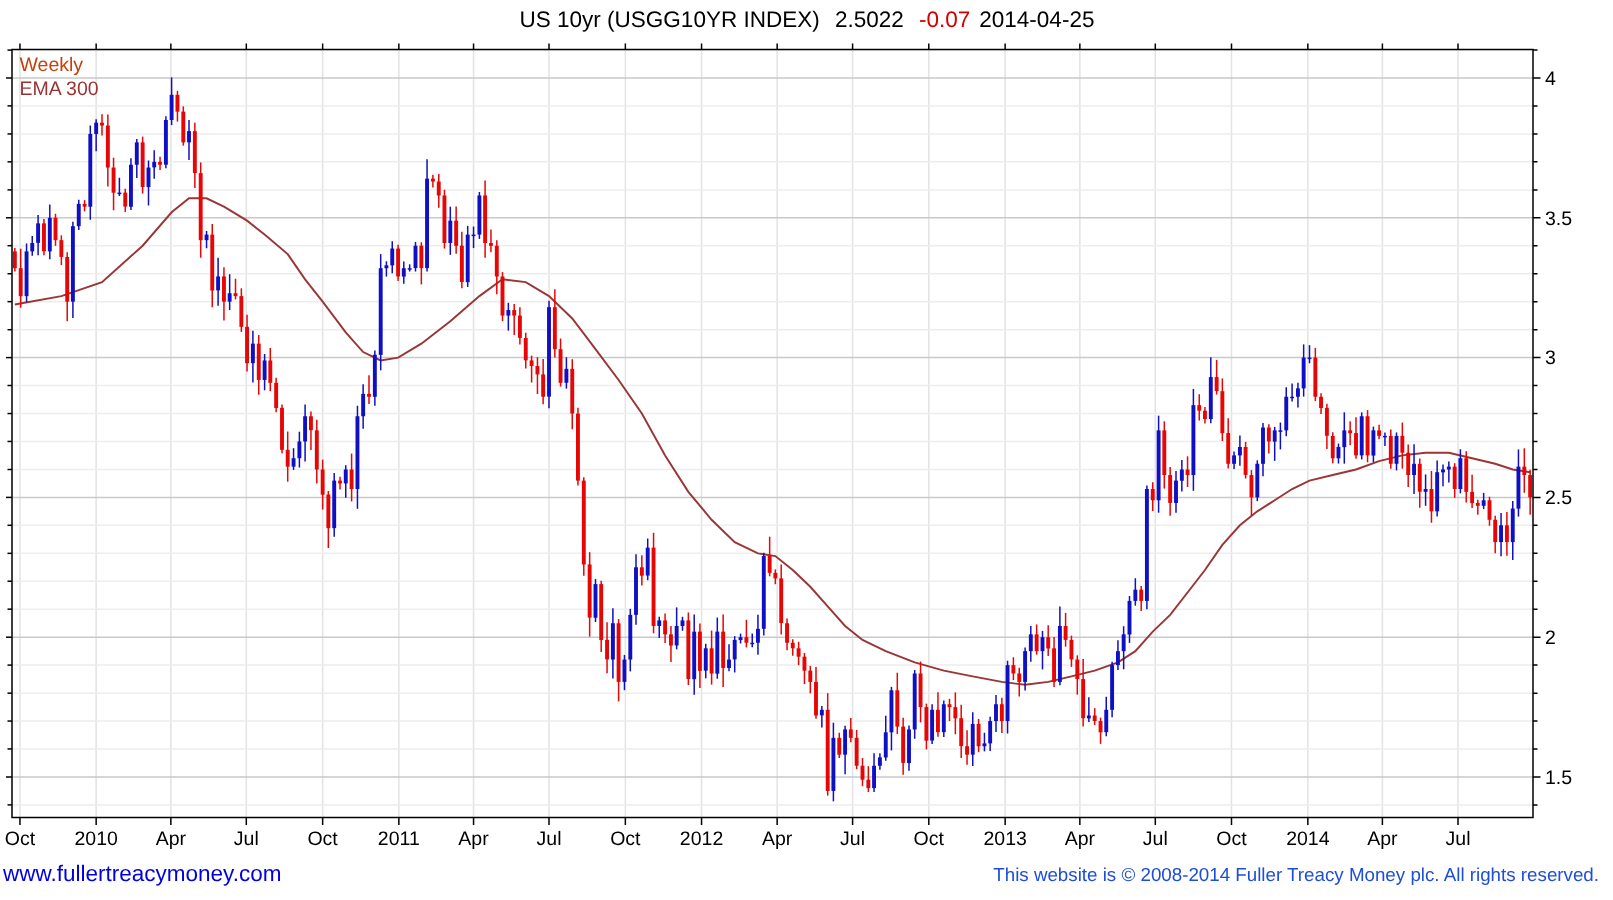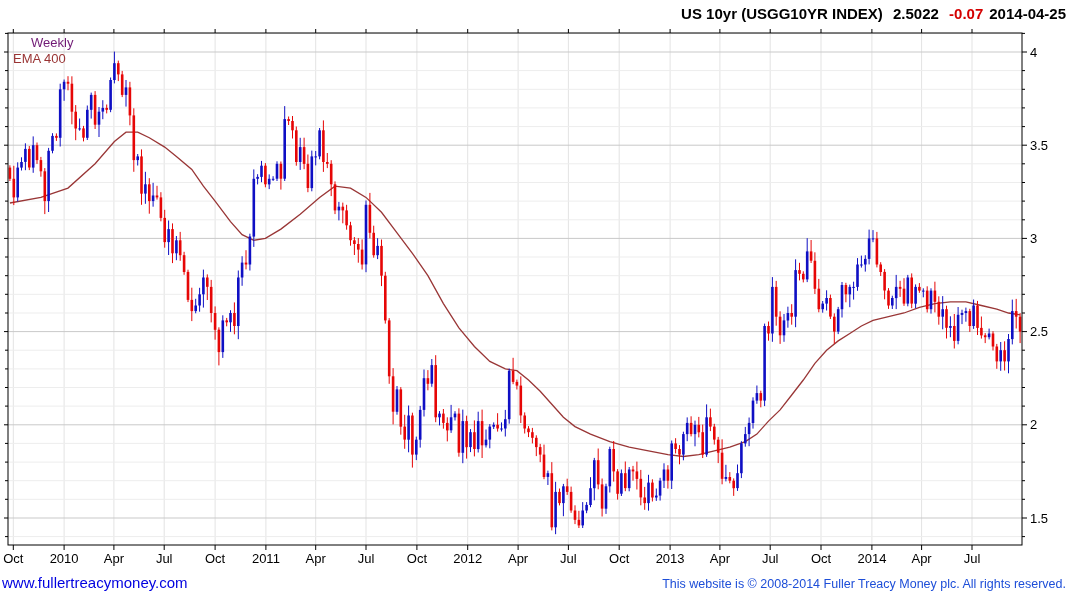--- a/index.html
+++ b/index.html
@@ -1,23 +1,23 @@
 <!DOCTYPE html>
 <html><head>
 <meta charset="utf-8">
 <style>
   html,body{margin:0;padding:0;background:#ffffff;}
   #page{position:relative;width:1075px;height:600px;background:#fff;
         font-family:"Liberation Sans",sans-serif;overflow:hidden;}
   .title-row{position:absolute;left:10px;top:5px;width:1056px;display:flex;
-             justify-content:flex-end;font-size:15px;color:#000;font-weight:bold;}
+             justify-content:center;font-size:15px;color:#000;}
   .title-left span{margin-right:6px;}
   .chg{color:#d40000;}
   .legend{position:absolute;left:13px;top:35px;font-size:13px;line-height:16px;}
-  .legend .wk{color:#701a75;display:block;margin-left:18px;}
+  .legend .wk{color:#c2410c;display:block;}
   .legend .ema{color:#993333;display:block;}
   #chart-root{position:absolute;left:0;top:0;width:1075px;height:572px;}
   .footer{position:absolute;left:2px;top:574px;width:1064px;display:flex;
           justify-content:space-between;align-items:baseline;text-align:center;}
   .footer .link{color:#0000e0;font-size:15px;text-decoration:none;}
   .footer .copy{color:#1d4ed8;font-size:12.5px;}
 </style>
 </head>
 <body>
 
@@ -740,21 +740,21 @@
           <line x1="1016.2" y1="298.9" x2="1016.2" y2="328.5" stroke="#e60606" stroke-width="1"></line>
           <rect x="1014.9" y="311.1" width="2.6" height="5.6" fill="#e60606"></rect>
           <line x1="1020.1" y1="313.2" x2="1020.1" y2="343.1" stroke="#e60606" stroke-width="1"></line>
           <rect x="1018.8" y="316.7" width="2.6" height="14.9" fill="#e60606"></rect>
         </g>
         <rect x="8" y="33" width="1014" height="512" fill="none" stroke="#000" stroke-width="1"></rect>
       </svg></div>
 
   <div class="legend">
     <span class="wk">Weekly</span>
-    <span class="ema">EMA 400</span>
+    <span class="ema">EMA 300</span>
   </div>
 
   <div class="footer">
     <a class="link" href="#">www.fullertreacymoney.com</a>
     <span class="copy">This website is © 2008-2014 Fuller Treacy Money plc. All rights reserved.</span>
   </div>
 
 </div>
 
 </body></html>

